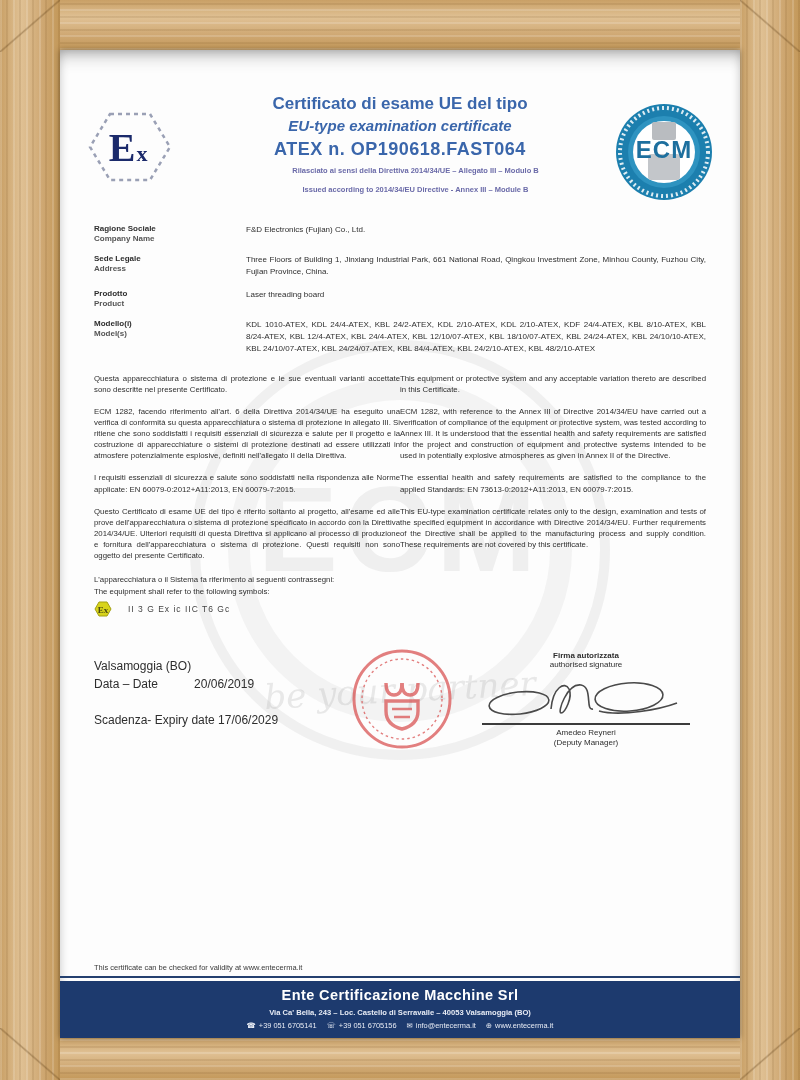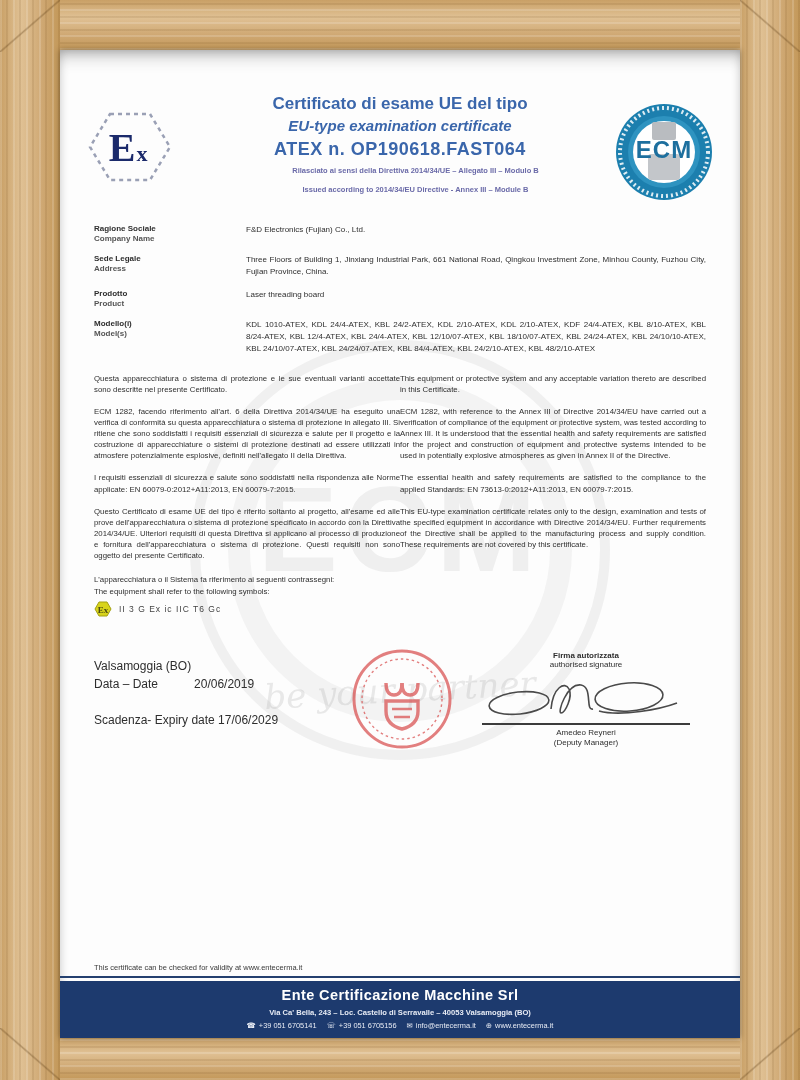--- a/index.html
+++ b/index.html
@@ -56,21 +56,21 @@
   .fvalue { text-align:justify; line-height:1.5; }
 
   
   .paras { margin:18px 34px 0 34px; }
   .cols { display:flex; margin-top:11px; }
   .cols:first-child { margin-top:0; }
   .cols p { flex:1; font-size:7.8px; line-height:1.42; color:#2e2e2e; text-align:justify; }
 
   
   .marking { margin:13px 34px 0 34px; font-size:7.8px; color:#2e2e2e; line-height:1.5; }
-  .marking-row { display:flex; align-items:center; gap:7px; margin-top:4px; }
+  .marking-row { display:flex; align-items:center; gap:16px; margin-top:4px; }
   .marking-code { font-size:8.5px; color:#444; letter-spacing:1px; }
 
   
   .sign-block { position:relative; margin:34px 34px 0 34px; height:120px; }
   .place-date { position:absolute; left:0; top:8px; font-size:12px; color:#2e2e2e; }
   .pd-row { display:flex; gap:36px; margin-top:4px; }
   .expiry { position:absolute; left:0; top:62px; font-size:12px; color:#2e2e2e; }
   .stamp { position:absolute; left:256px; top:-4px; z-index:2; opacity:.85; }
   .signature { position:absolute; right:10px; top:0; width:220px; text-align:center; font-size:8px; color:#2e2e2e; }
   .sig-line { border-bottom:2px solid #3c3c3c; margin:0 6px; }

